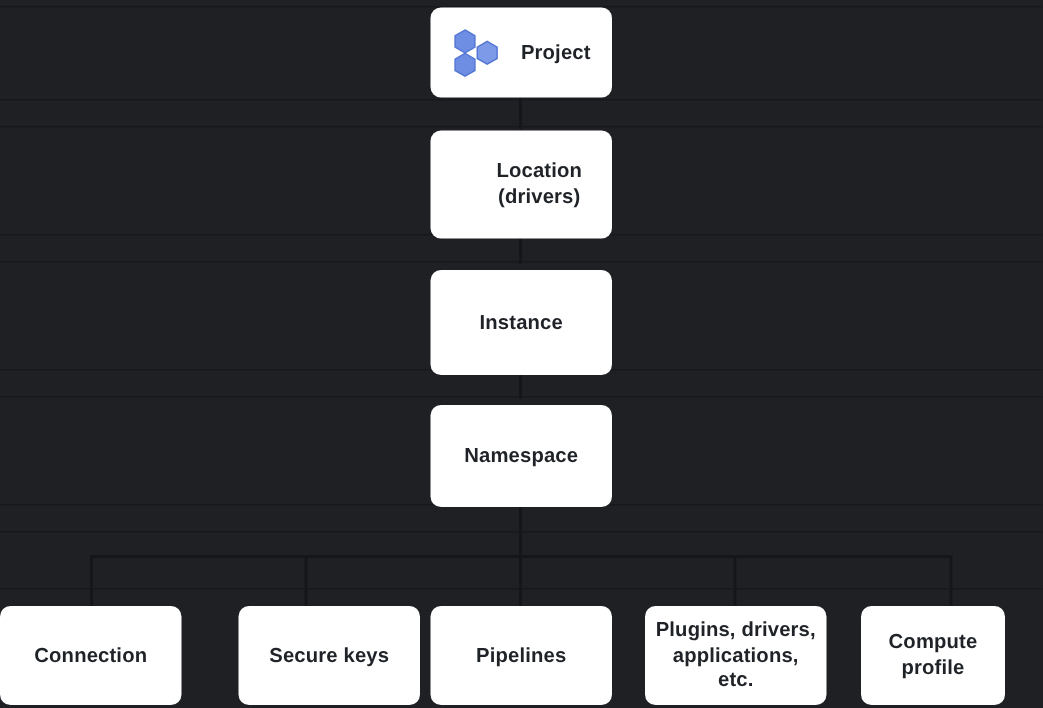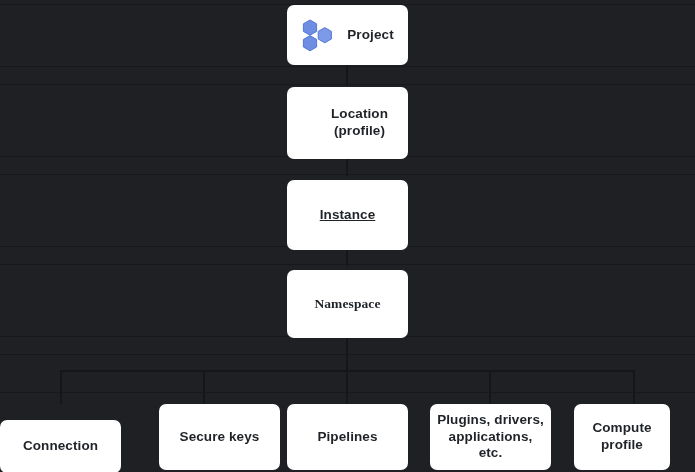--- a/index.html
+++ b/index.html
@@ -107,33 +107,33 @@
       <polygon points="9,2 15.6,5.8 15.6,13.4 9,17.2 2.4,13.4 2.4,5.8" fill="#6e8ee4" stroke="#5577d4" stroke-width="1"></polygon>
       <polygon points="9,17.6 15.6,21.4 15.6,29 9,32.8 2.4,29 2.4,21.4" fill="#6e8ee4" stroke="#5577d4" stroke-width="1"></polygon>
       <polygon points="23.8,9.6 30.4,13.4 30.4,21 23.8,24.8 17.2,21 17.2,13.4" fill="#7d9ae8" stroke="#5577d4" stroke-width="1"></polygon>
     </svg>
     <span class="label">Project</span>
   </div>
 
   <div class="node" style="left:287px; top:87px; width:121px; height:72px;padding-left:24px;">
     <span class="label">
       <span>Location</span><br>
-      <span>(profile)</span>
+      <span>(drivers)</span>
     </span>
   </div>
 
-  <div class="node" style="left:287px; top:180px; width:121px; height:70px;text-decoration:underline;">
+  <div class="node" style="left:287px; top:180px; width:121px; height:70px;">
     <span class="label">Instance</span>
   </div>
 
-  <div class="node" style="left:287px; top:270px; width:121px; height:68px;font-family:Liberation Serif, serif;">
+  <div class="node" style="left:287px; top:270px; width:121px; height:68px;">
     <span class="label">Namespace</span>
   </div>
 
-  <div class="node" style="left:0px; top:420px; width:121px; height:53px;text-align:center;">
+  <div class="node" style="left:0px; top:404px; width:121px; height:66px;text-align:center;">
     <span class="label">Connection</span>
   </div>
 
   <div class="node" style="left:159px; top:404px; width:121px; height:66px;">
     <span class="label">Secure keys</span>
   </div>
 
   <div class="node" style="left:287px; top:404px; width:121px; height:66px;">
     <span class="label">Pipelines</span>
   </div>

